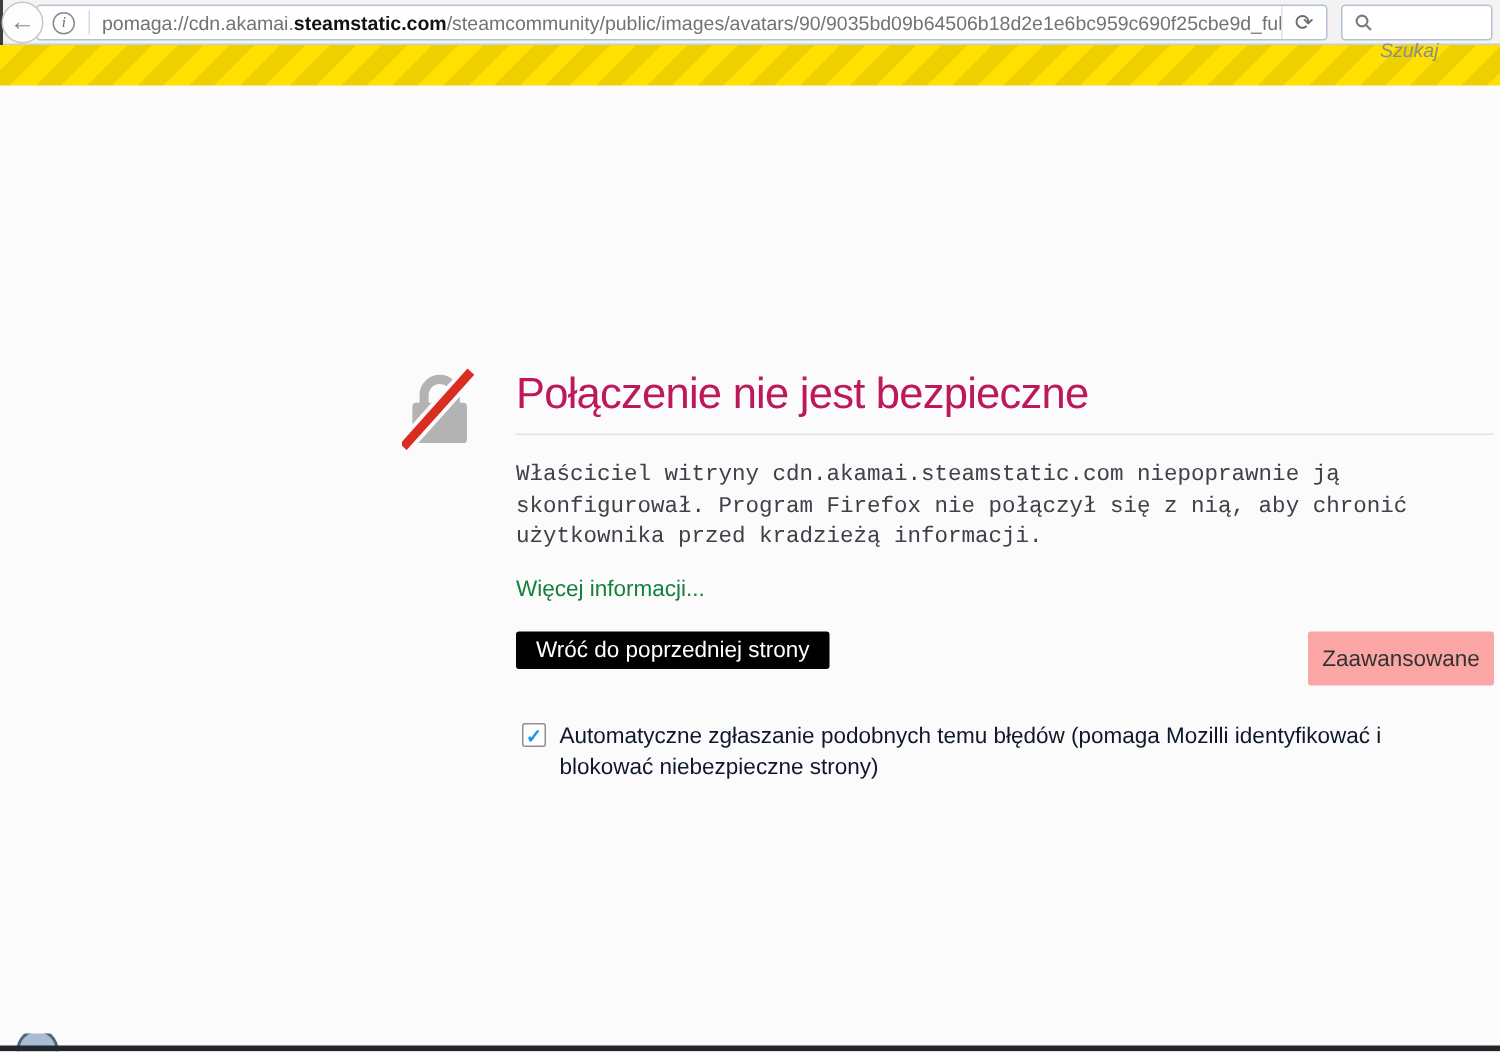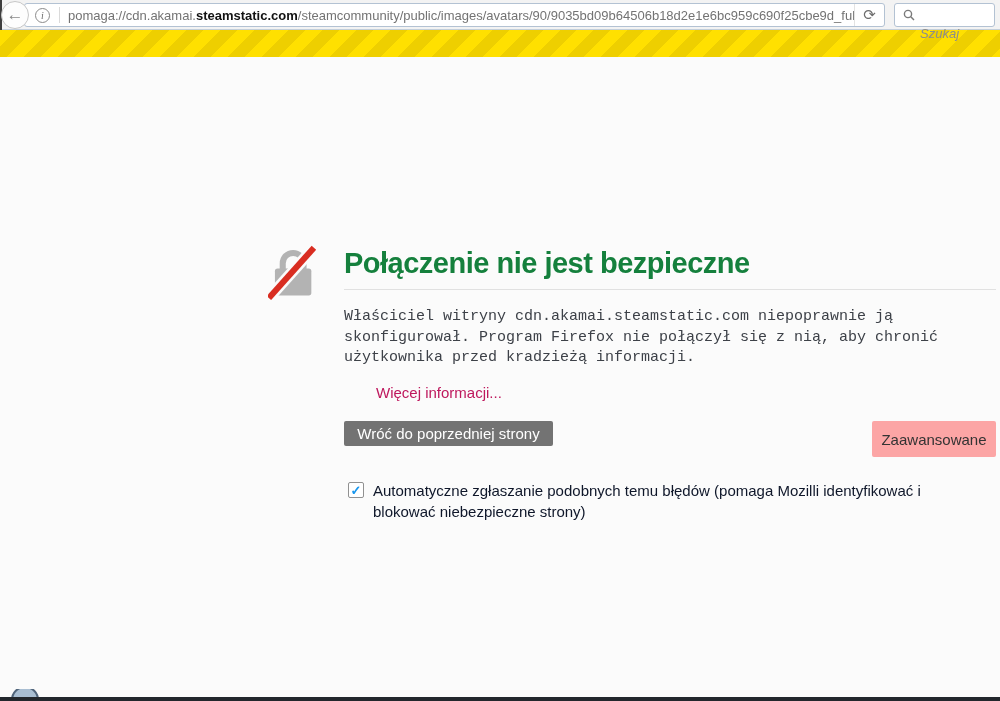--- a/index.html
+++ b/index.html
@@ -53,28 +53,28 @@
     height:27px;
     background:repeating-linear-gradient(135deg, #ffe000 0 12px, #eecf00 12px 24px);
   }
 
   
   .content { padding:190px 0 0 268px; }
   .error-wrap { display:flex; align-items:flex-start; }
   .lock-icon { width:52px; height:56px; flex:none; margin-top:-3px; }
   .text-col { margin-left:24px; width:652px; }
 
-  .page-title { font-size:29px; font-weight:700; color:#15803d; letter-spacing:-0.5px; }
+  .page-title { font-size:29px; font-weight:400; color:#be185d; letter-spacing:-0.5px; }
   .title-divider { border-bottom:1px solid #e1e1e1; margin-top:9px; }
   .desc { margin-top:17px; font-size:15px; line-height:1.38; color:#3d4148;font-family:Liberation Mono, monospace; }
-  .learn-more { margin-top:15px; font-size:15px; color:#be185d; text-decoration:none; display:inline-block;margin-left:32px; }
+  .learn-more { margin-top:15px; font-size:15px; color:#15803d; text-decoration:none; display:inline-block; }
 
   .btn-row { margin-top:19px; display:flex; justify-content:space-between; align-items:flex-start; }
   .btn-primary {
-    background:#737373; color:#fff; border:none; border-radius:2px;
+    background:#000000; color:#fff; border:none; border-radius:2px;
     font-size:15px; font-family:"Liberation Sans", sans-serif;
     width:209px; height:25px; line-height:25px; text-align:center;
   }
   .btn-secondary {
     background:#fca5a5; color:#333; border:6px solid #fca5a5; border-radius:2px;
     font-size:15px; font-family:"Liberation Sans", sans-serif;
     width:124px; height:36px; line-height:23px; text-align:center;
   }
   .check-row { margin-top:23px; display:flex; align-items:flex-start; }
   .checkbox {

